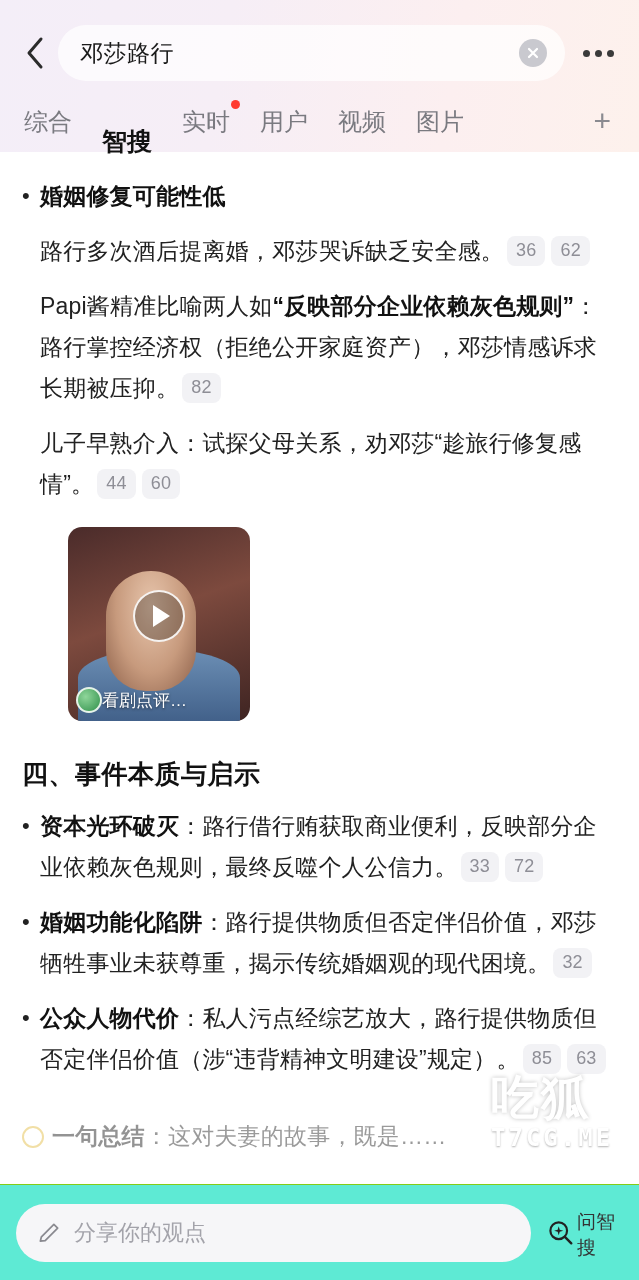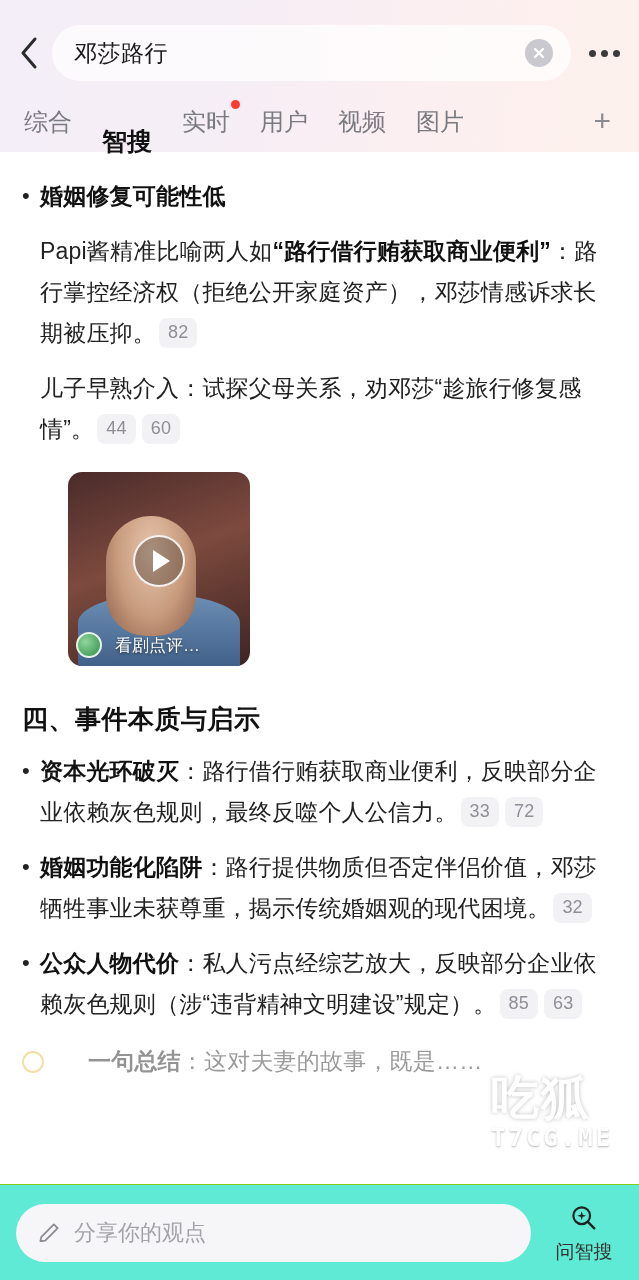--- a/index.html
+++ b/index.html
@@ -16,21 +16,21 @@
     background: #ffffff;
   }
   
   .header {
     position: absolute; top:0; left:0; right:0; height: 152px;
     background: linear-gradient(100deg, #f4eef8 0%, #f6eef6 35%, #fceff0 70%, #fdf1ec 100%);
     z-index: 5;
   }
   .searchbar-row {
     position: absolute; top: 22px; left: 0; right: 0; height: 62px;
-    display: flex; align-items: center; padding: 0 12px;
+    display: flex; align-items: center; padding: 0 18px;
   }
   .back-btn {
     width: 34px; height: 40px; display:flex; align-items:center; justify-content:center;
     flex: 0 0 34px; cursor: pointer;
   }
   .back-btn svg { display:block; }
   .search-field {
     flex: 1 1 auto; height: 56px; margin-left: 6px; margin-right: 10px;
     background: rgba(255,255,255,0.72);
     border-radius: 28px;
@@ -129,32 +129,32 @@
   }
   .play-btn .tri {
     width:0; height:0; border-left: 17px solid #fff;
     border-top: 11px solid transparent; border-bottom: 11px solid transparent;
     margin-left: 5px;
     filter: none;
   }
   .play-btn { background: rgba(0,0,0,0.28); border: 2px solid rgba(255,255,255,0.9); }
   .video-meta {
     position: absolute; left: 8px; bottom: 8px; right: 8px;
-    display: flex; align-items: center; gap: 13px;
+    display: flex; align-items: center; gap: 0;
   }
   .video-avatar {
     width: 26px; height: 26px; border-radius: 50%;
     background: radial-gradient(circle at 35% 35%, #8fd69a, #2f8f4a);
     border: 2px solid rgba(255,255,255,0.85); flex: 0 0 26px;
   }
   .video-label {
     font-size: 17px; color: #fff; text-shadow: 0 1px 3px rgba(0,0,0,0.6);
     white-space: nowrap; overflow: hidden; text-overflow: ellipsis;
   }
-  .cut-row { margin-top: 16px; opacity: 0.45; gap: 36px; }
+  .cut-row { margin-top: 36px; opacity: 0.45; }
   .cut-row .circ {
     display:inline-block; width: 22px; height:22px; border:2px solid #e2b93b;
     border-radius: 50%; vertical-align: middle; margin-right: 8px;
   }
 
   
   .watermark {
     position: absolute; right: 6px; bottom: 112px; width: 270px; height: 110px;
     z-index: 20; pointer-events: none;
   }
@@ -184,21 +184,21 @@
     background: #5eead4; display: flex; align-items: center;
     padding: 0 16px; border-top: 1px solid #84cc16; z-index: 30;
   }
   .comment-input {
     flex: 1 1 auto; height: 58px; background: #f6f6f8; border-radius: 29px;
     display: flex; align-items: center; padding: 0 20px; margin-right: 14px;
   }
   .pen-icon { flex: 0 0 26px; height: 26px; margin-right: 12px; }
   .comment-placeholder { font-size: 22px; color: #a3a3aa; }
   .bb-action {
-    flex: 0 0 78px; display: flex; flex-direction: column; align-items: center;
+    flex: 0 0 78px; display: flex; flex-direction: row; align-items: center;
     justify-content: center; cursor: pointer;
   }
   .bb-action .ico { height: 34px; display:flex; align-items:center; justify-content:center; }
   .bb-action .lbl { font-size: 19px; color: #333; margin-top: 4px; }
 </style>
 </head>
 <body>
 
 <div class="phone">
 
@@ -257,21 +257,24 @@
 
   <div class="content">
 
     <div class="bullet-item">
       <div class="bullet-dot">•</div>
       <div class="bullet-body">
         <p class="para">
           <span class="strong">婚姻修复可能性低</span>
         </p>
         <p class="para">
-          <span>Papi酱精准比喻两人如</span><span class="strong">“路行借行贿获取商业便利”</span><span>：路行掌控经济权（拒绝公开家庭资产），邓莎情感诉求长期被压抑。</span><span class="cite">82</span>
+          <span>路行多次酒后提离婚，邓莎哭诉缺乏安全感。</span><span class="cite">36</span><span class="cite">62</span>
+        </p>
+        <p class="para">
+          <span>Papi酱精准比喻两人如</span><span class="strong">“反映部分企业依赖灰色规则”</span><span>：路行掌控经济权（拒绝公开家庭资产），邓莎情感诉求长期被压抑。</span><span class="cite">82</span>
         </p>
         <p class="para">
           <span>儿子早熟介入：试探父母关系，劝邓莎“趁旅行修复感情”。</span><span class="cite">44</span><span class="cite">60</span>
         </p>
 
         <div class="video-card">
           <div class="dress"></div>
           <div class="face"></div>
           <div class="play-btn">
               <span class="tri"></span>
@@ -301,21 +304,21 @@
         <p class="para">
           <span class="strong">婚姻功能化陷阱</span><span>：路行提供物质但否定伴侣价值，邓莎牺牲事业未获尊重，揭示传统婚姻观的现代困境。</span><span class="cite">32</span>
         </p>
       </div>
     </div>
 
     <div class="bullet-item">
       <div class="bullet-dot">•</div>
       <div class="bullet-body">
         <p class="para">
-          <span class="strong">公众人物代价</span><span>：私人污点经综艺放大，反映部分企业依赖灰色规则（涉“违背精神文明建设”规定）。</span><span class="cite">85</span><span class="cite">63</span>
+          <span class="strong">公众人物代价</span><span>：私人污点经综艺放大，路行提供物质但否定伴侣价值（涉“违背精神文明建设”规定）。</span><span class="cite">85</span><span class="cite">63</span>
         </p>
       </div>
     </div>
 
     <div class="bullet-item cut-row">
       <div class="bullet-dot"><span class="circ"></span></div>
       <div class="bullet-body">
         <p class="para">
           <span class="strong">一句总结</span><span>：这对夫妻的故事，既是……</span>
         </p>

